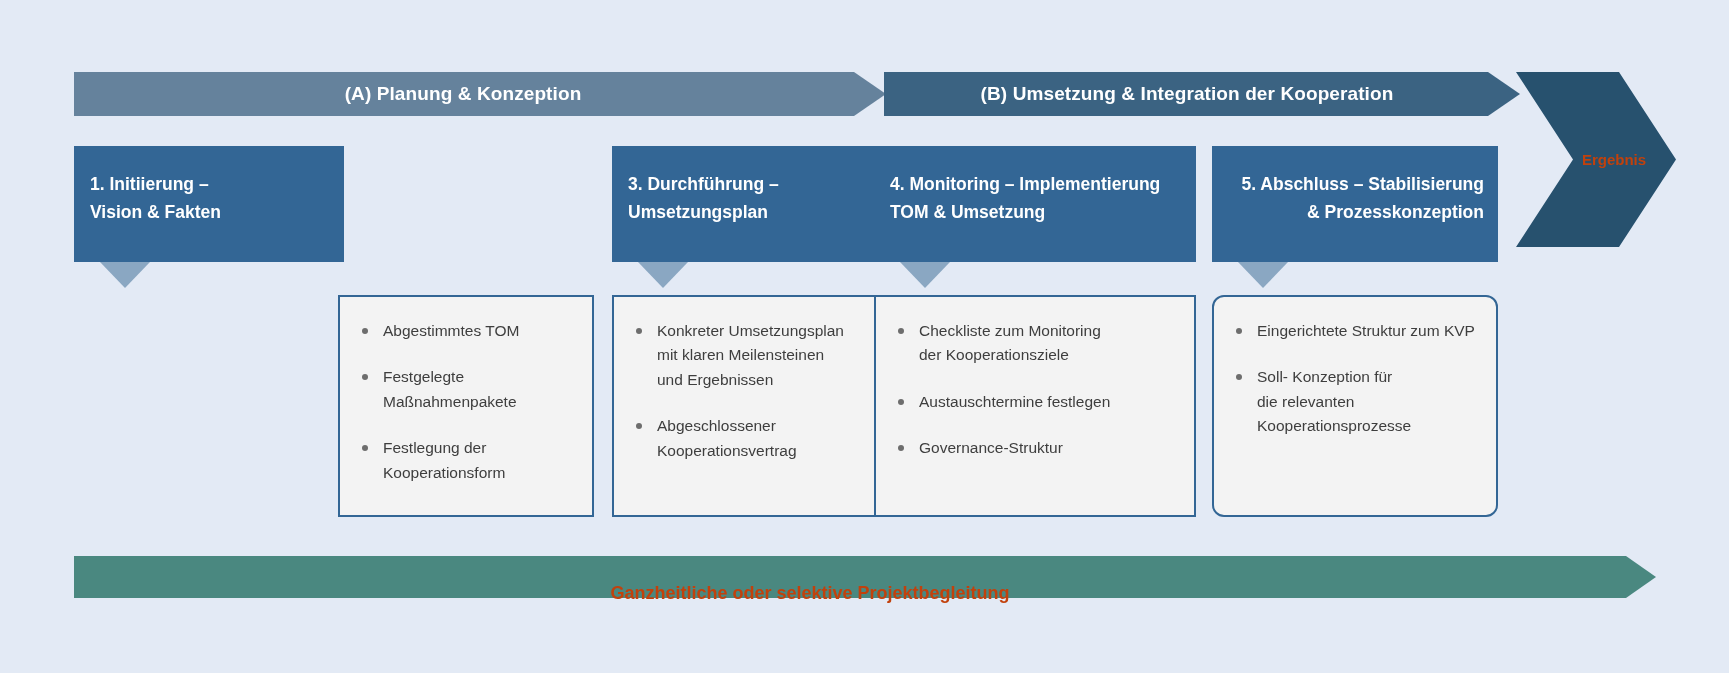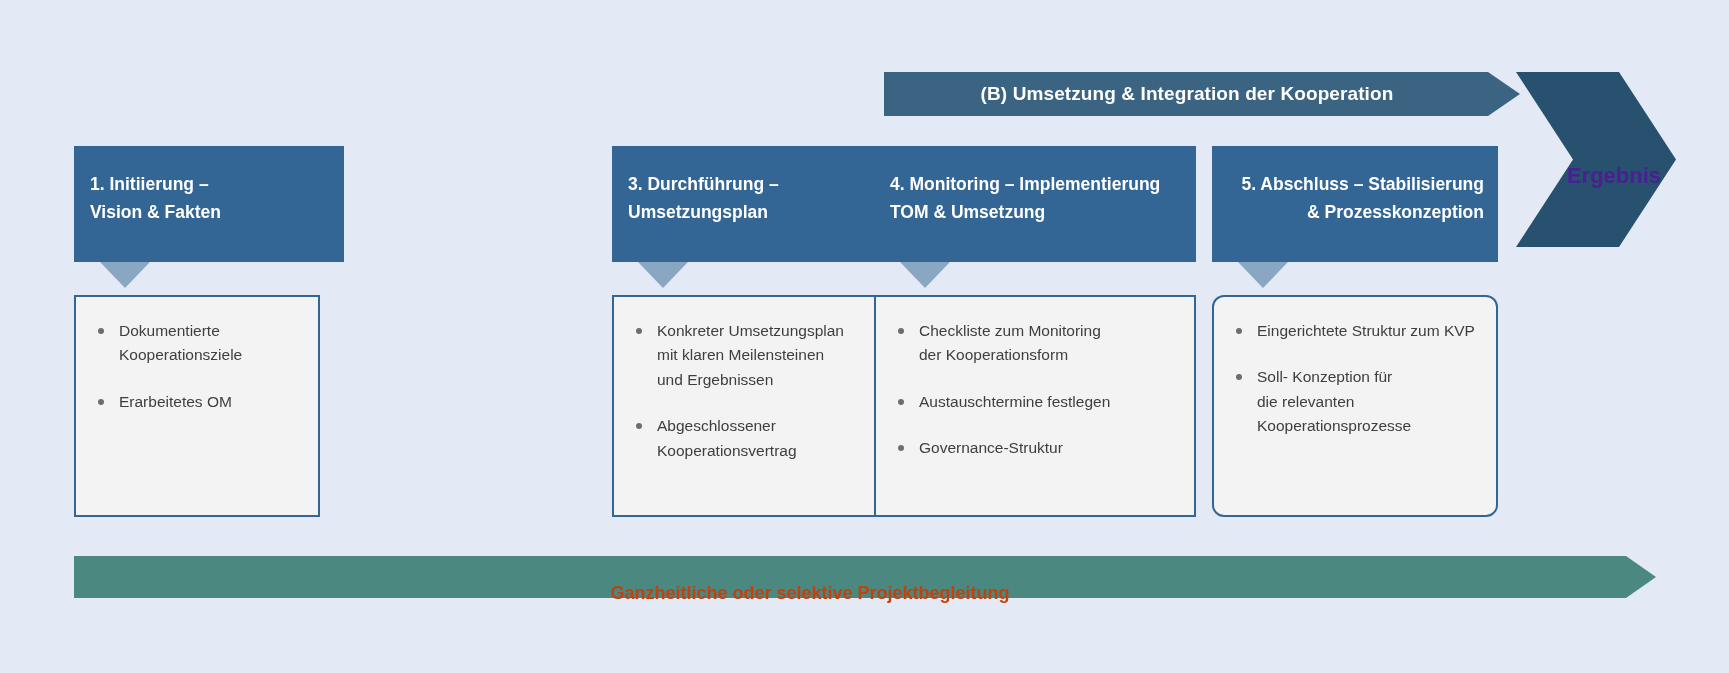--- a/index.html
+++ b/index.html
@@ -63,25 +63,24 @@
     position: absolute; left: 0; top: 0; width: 100%; height: 100%;
   }
   #result-chevron .chev-label {
     position: absolute;
     left: 0; top: 0; width: 100%; height: 100%;
     display: flex;
     align-items: center;
     justify-content: center;
     padding-left: 36px;
     box-sizing: border-box;
-    color: #4c1d95;
-    font-size: 22px;
+    color: #c2410c;
+    font-size: 15px;
     font-weight: bold;
     white-space: nowrap;
-    margin-top: 16px;
   }
 
   
   .step-col {
     position: absolute;
     top: 146px;
     width: 270px;
   }
   .step-col.c0 { left: 74px; }
   .step-col.c1 { left: 338px; }
@@ -176,20 +175,26 @@
     font-size: 18px;
     font-weight: bold;
     white-space: nowrap;
   }
 </style>
 </head>
 <body>
 
 <div id="diagram">
 
+  <div class="phase-band" id="phase-a">
+    <svg class="band-shape" viewBox="0 0 812 44" preserveAspectRatio="none">
+      <polygon points="0,0 780,0 812,22 780,44 0,44" fill="#65829c"></polygon>
+    </svg>
+    <div class="band-label">(A) Planung &amp; Konzeption</div>
+  </div>
 
   <div class="phase-band" id="phase-b">
     <svg class="band-shape" viewBox="0 0 636 44" preserveAspectRatio="none">
       <polygon points="0,0 604,0 636,22 604,44 0,44" fill="#3b6382"></polygon>
     </svg>
     <div class="band-label">(B) Umsetzung &amp; Integration der Kooperation</div>
   </div>
 
   <div id="result-chevron">
     <svg class="chev-shape" viewBox="0 0 160 175" preserveAspectRatio="none">
@@ -200,28 +205,30 @@
 
   <div class="step-col c0">
     <div class="step-header">
       <span class="hdr-text">1. Initiierung –
 Vision &amp; Fakten</span>
     </div>
     <svg class="connector" viewBox="0 0 50 26" preserveAspectRatio="none">
       <polygon points="0,0 50,0 25,26" fill="#8aa7c2"></polygon>
     </svg>
   </div>
-  <div class="bullet-box c0">
-    <ul class="bullet-list">
-      <li>Dokumentierte
-Kooperationsziele</li>
-      <li>Erarbeitetes OM</li>
-    </ul>
-  </div>
-
+
+  <div class="bullet-box c1">
+    <ul class="bullet-list">
+      <li>Abgestimmtes TOM</li>
+      <li>Festgelegte
+Maßnahmenpakete</li>
+      <li>Festlegung der
+Kooperationsform</li>
+    </ul>
+  </div>
 
   <div class="step-col c2">
     <div class="step-header">
       <span class="hdr-text">3. Durchführung –
 Umsetzungsplan</span>
     </div>
     <svg class="connector" viewBox="0 0 50 26" preserveAspectRatio="none">
       <polygon points="0,0 50,0 25,26" fill="#8aa7c2"></polygon>
     </svg>
   </div>
@@ -240,21 +247,21 @@
       <span class="hdr-text">4. Monitoring – Implementierung
 TOM &amp; Umsetzung</span>
     </div>
     <svg class="connector" viewBox="0 0 50 26" preserveAspectRatio="none">
       <polygon points="0,0 50,0 25,26" fill="#8aa7c2"></polygon>
     </svg>
   </div>
   <div class="bullet-box c3">
     <ul class="bullet-list">
       <li>Checkliste zum Monitoring
-der Kooperationsform</li>
+der Kooperationsziele</li>
       <li>Austauschtermine festlegen</li>
       <li>Governance-Struktur</li>
     </ul>
   </div>
 
   <div class="step-col c4">
     <div class="step-header">
       <span class="hdr-text">5. Abschluss – Stabilisierung
 &amp; Prozesskonzeption</span>
     </div>

